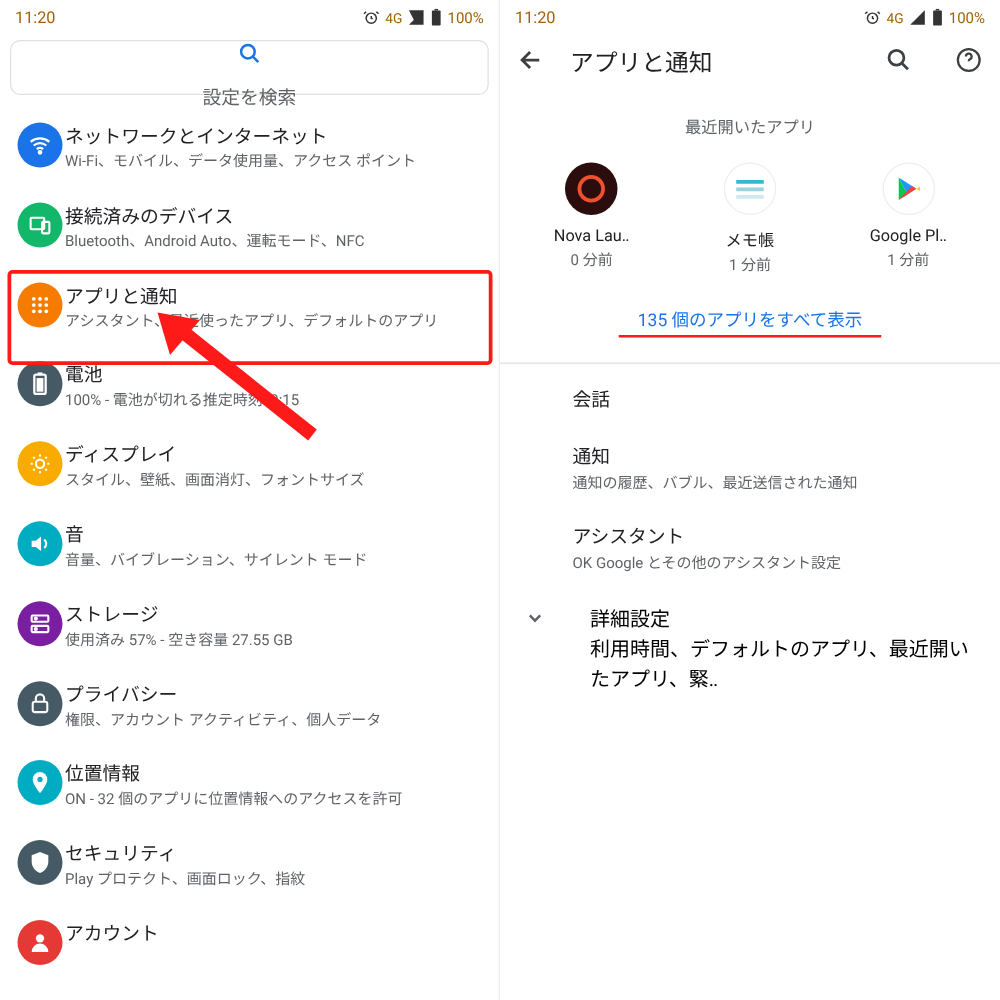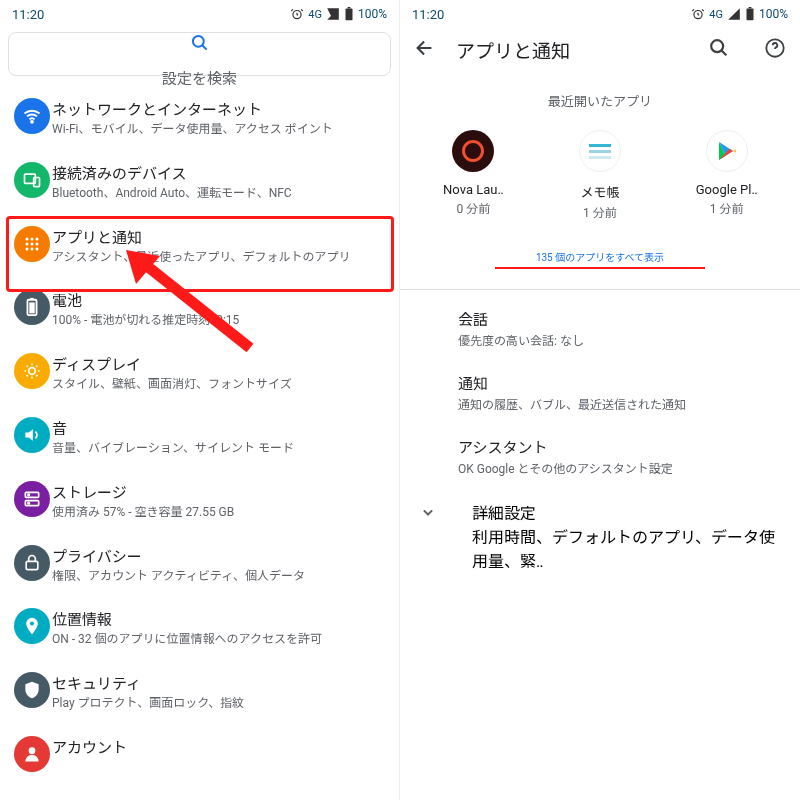--- a/index.html
+++ b/index.html
@@ -1,19 +1,19 @@
 <!DOCTYPE html>
 <html><head>
 <meta charset="utf-8">
 <style>
   * { margin: 0; padding: 0; box-sizing: border-box; }
   body { font-family: Roboto, "Noto Sans JP", sans-serif; background: #fff; width: 800px; height: 800px; display: flex; }
   .pane { width: 400px; height: 800px; overflow: hidden; position: relative; }
   .pane-left { border-right: 1px solid #eee; }
-  .statusbar { display: flex; justify-content: space-between; align-items: center; padding: 4px 12px 2px 12px; font-size: 13px; color: #0c4a6e; height: 26px; }
+  .statusbar { display: flex; justify-content: space-between; align-items: center; padding: 4px 12px 2px 12px; font-size: 13px; color: #a16207; height: 26px; }
   .statusbar .right { display: flex; align-items: center; gap: 4px; }
   .statusbar svg { display: block; }
   .searchbar { margin: 6px 8px 10px 8px; border: 1px solid #e0e0e0; border-radius: 8px; height: 44px; display: flex; align-items: center; padding: 0 10px; gap: 10px; flex-direction: column; }
   .searchbar .search-icon { color: #1a73e8; }
   .searchbar .placeholder { flex: 1; text-align: center; color: #5f6368; font-size: 15px; }
   .avatar { width: 30px; height: 30px; border-radius: 50%; background: radial-gradient(circle at 35% 35%, #9aa, #556); }
   .list { }
   .item { display: flex; align-items: flex-start; padding: 12px 14px 12px 14px; gap: 2px; }
   .item .icon { width: 36px; height: 36px; border-radius: 50%; display: flex; align-items: center; justify-content: center; flex-shrink: 0; color: #fff; }
   .item .texts { flex: 1; min-width: 0; }
@@ -25,21 +25,21 @@
   .header2 { display: flex; align-items: center; padding: 10px 14px; gap: 20px; }
   .header2 .title { font-size: 19px; color: #202124; flex: 1; }
   .header2 .ico { color: #3c4043; }
   .section-label { text-align: center; font-size: 13px; color: #5f6368; margin-top: 18px; }
   .recent-apps { display: flex; justify-content: space-around; margin-top: 20px; padding: 0 10px; }
   .recent-app { display: flex; flex-direction: column; align-items: center; width: 110px; }
   .recent-app .app-icon { width: 42px; height: 42px; border-radius: 50%; display: flex; align-items: center; justify-content: center; }
   .recent-app .app-name { font-size: 13px; color: #202124; margin-top: 10px; white-space: nowrap; overflow: hidden; text-overflow: ellipsis; max-width: 100px; }
   .recent-app .app-time { font-size: 12px; color: #5f6368; margin-top: 2px; }
   .show-all { text-align: center; margin-top: 26px; }
-  .show-all .link { color: #1a73e8; font-size: 10px; display: inline-block; }
+  .show-all .link { color: #1a73e8; font-size: 14px; display: inline-block; }
   .underline-red { width: 210px; height: 2px; background: #ff1a1a; margin: 2px auto 0 auto; }
   .divider { height: 1px; background: #e0e0e0; margin: 20px 0 6px 0; }
   .setting-row { padding: 12px 18px 12px 58px; }
   .setting-row .title { font-size: 15px; color: #202124; }
   .setting-row .subtitle { font-size: 12px; color: #5f6368; margin-top: 2px; white-space: nowrap; overflow: hidden; text-overflow: ellipsis; }
   .adv-row { display: flex; align-items: flex-start; padding: 12px 18px 12px 18px; gap: 32px; }
   .adv-row .chev { width: 22px; color: #5f6368; padding-top: 2px; }
   .adv-row .texts { flex: 1; min-width: 0; }
 </style>
 </head>
@@ -311,36 +311,35 @@
   <div class="show-all">
     <span class="link">135 個のアプリをすべて表示</span>
     <div class="underline-red"></div>
   </div>
 
   <div class="divider"></div>
 
   <div id="setting-rows">
       <div class="setting-row">
         <div class="title">会話</div>
-        <div class="subtitle">優先度の高い会話: なし</div>
       </div>
       <div class="setting-row">
         <div class="title">通知</div>
         <div class="subtitle">通知の履歴、バブル、最近送信された通知</div>
       </div>
       <div class="setting-row">
         <div class="title">アシスタント</div>
         <div class="subtitle">OK Google とその他のアシスタント設定</div>
       </div>
     </div>
 
   <div class="adv-row">
     <span class="chev">
       <svg width="20" height="20" viewBox="0 0 24 24" fill="none" stroke="currentColor" stroke-width="2.4">
           <path d="m7 10 5 5 5-5"></path>
         </svg>
     </span>
     <div class="texts">
       <div class="title">詳細設定</div>
-      <div class="subtitle">利用時間、デフォルトのアプリ、データ使用量、緊‥</div>
+      <div class="subtitle">利用時間、デフォルトのアプリ、最近開いたアプリ、緊‥</div>
     </div>
   </div>
 </div>
 
 </body></html>

